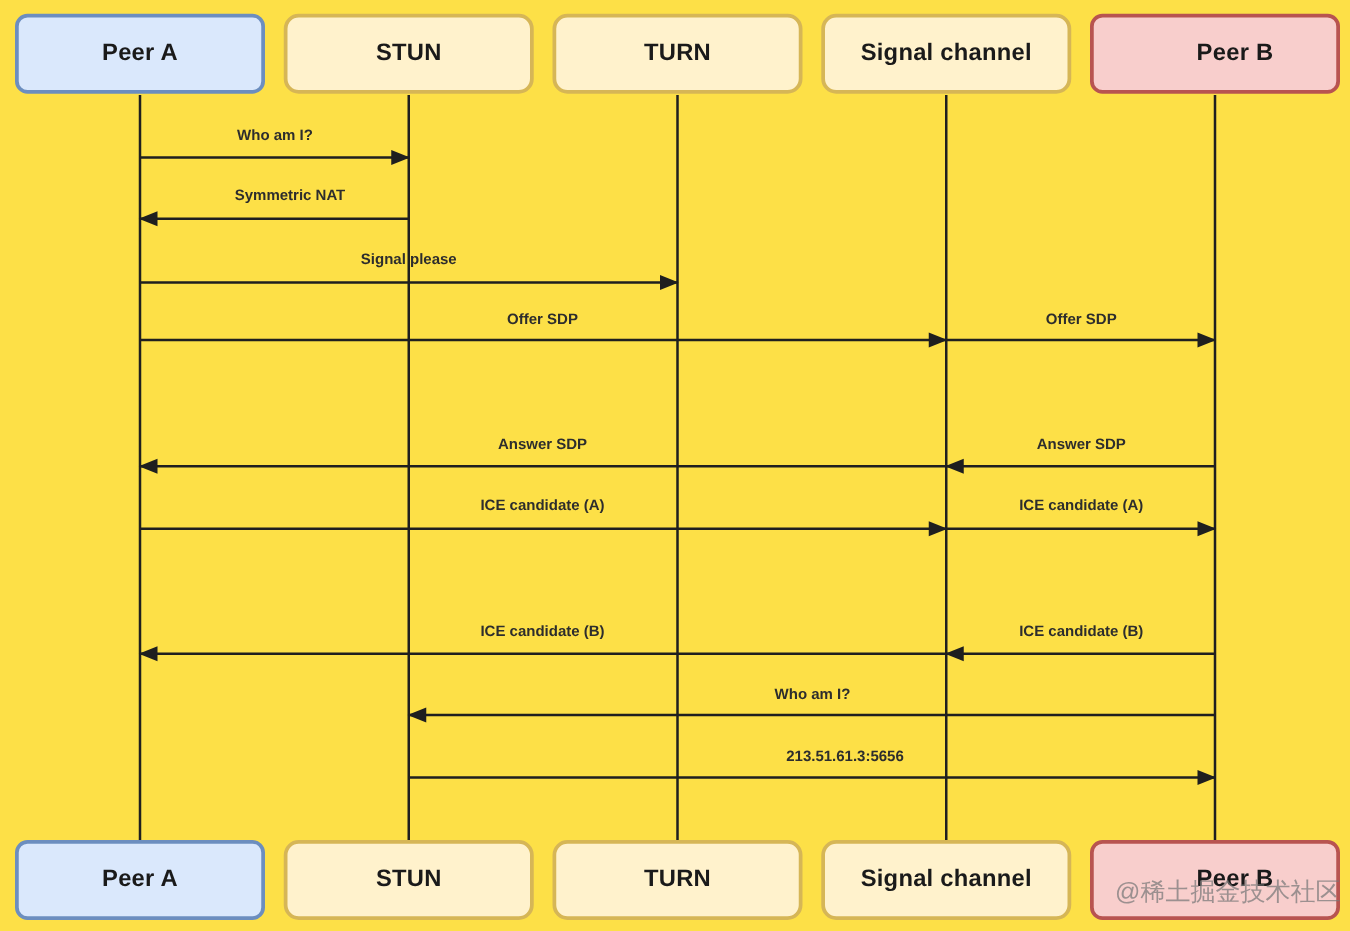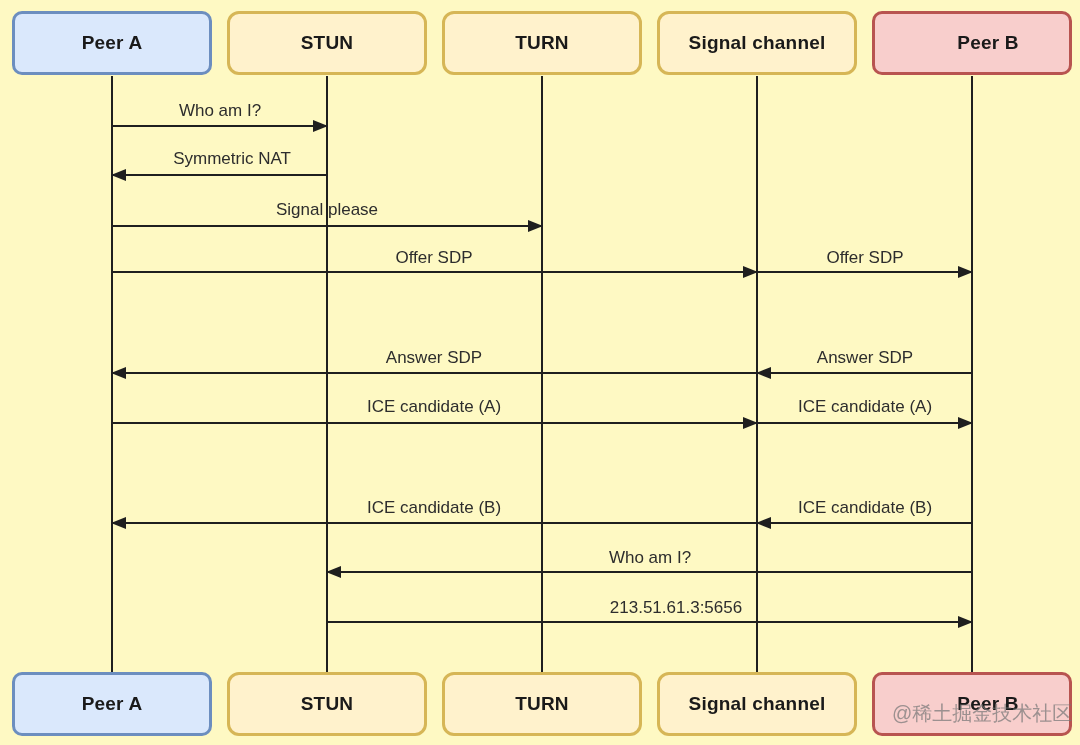--- a/index.html
+++ b/index.html
@@ -1,19 +1,19 @@
 <!DOCTYPE html>
 <html><head>
 <meta charset="utf-8">
 <style>
   html,body{margin:0;padding:0;background:#ffffff;}
   .canvas{
     position:relative;
     width:1080px;height:745px;
-    background:#fef9c3;
+    background:#fde047;
     font-family:"Liberation Sans", sans-serif;
     overflow:hidden;
   }
   .lifeline{
     position:absolute;
     top:76px;height:596px;width:2px;
     background:#1f1f1f;
   }
   .actor{
     position:absolute;
@@ -34,23 +34,24 @@
   .head{
     position:absolute;width:0;height:0;top:-5px;
     border-top:6px solid transparent;
     border-bottom:6px solid transparent;
   }
   .head.right{right:-1px;border-left:15px solid #1f1f1f;}
   .head.left{left:-1px;border-right:15px solid #1f1f1f;}
   .mlabel{
     position:absolute;
     transform:translateX(-50%);
-    font-size:17px;color:#2d2d2d;
+    font-size:12px;color:#2d2d2d;
     white-space:nowrap;
     background:transparent;
+    font-weight:bold;
   }
   .watermark{
     position:absolute;
     left:892px;top:700px;
     font-size:20px;
     color:rgba(120,120,120,0.72);
     white-space:nowrap;
     z-index:5;
   }
 </style>

